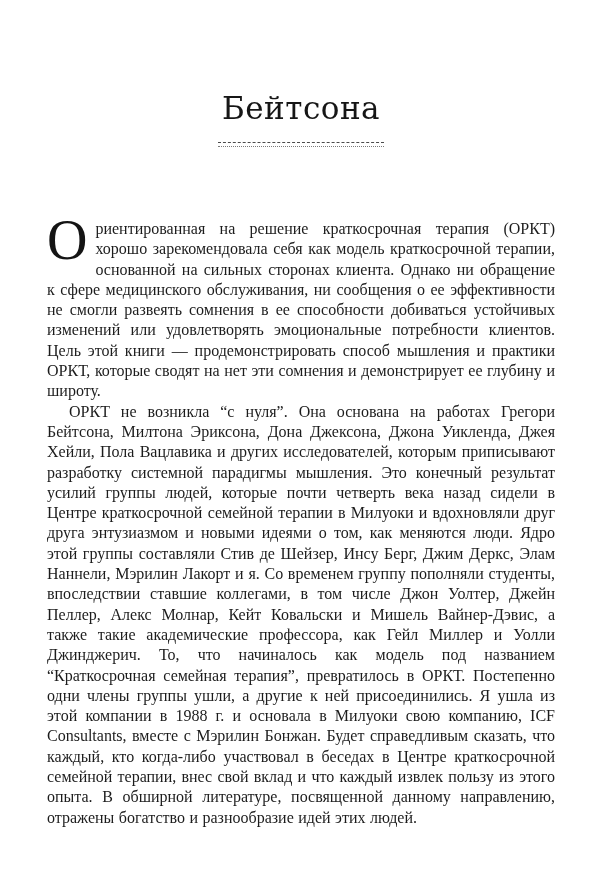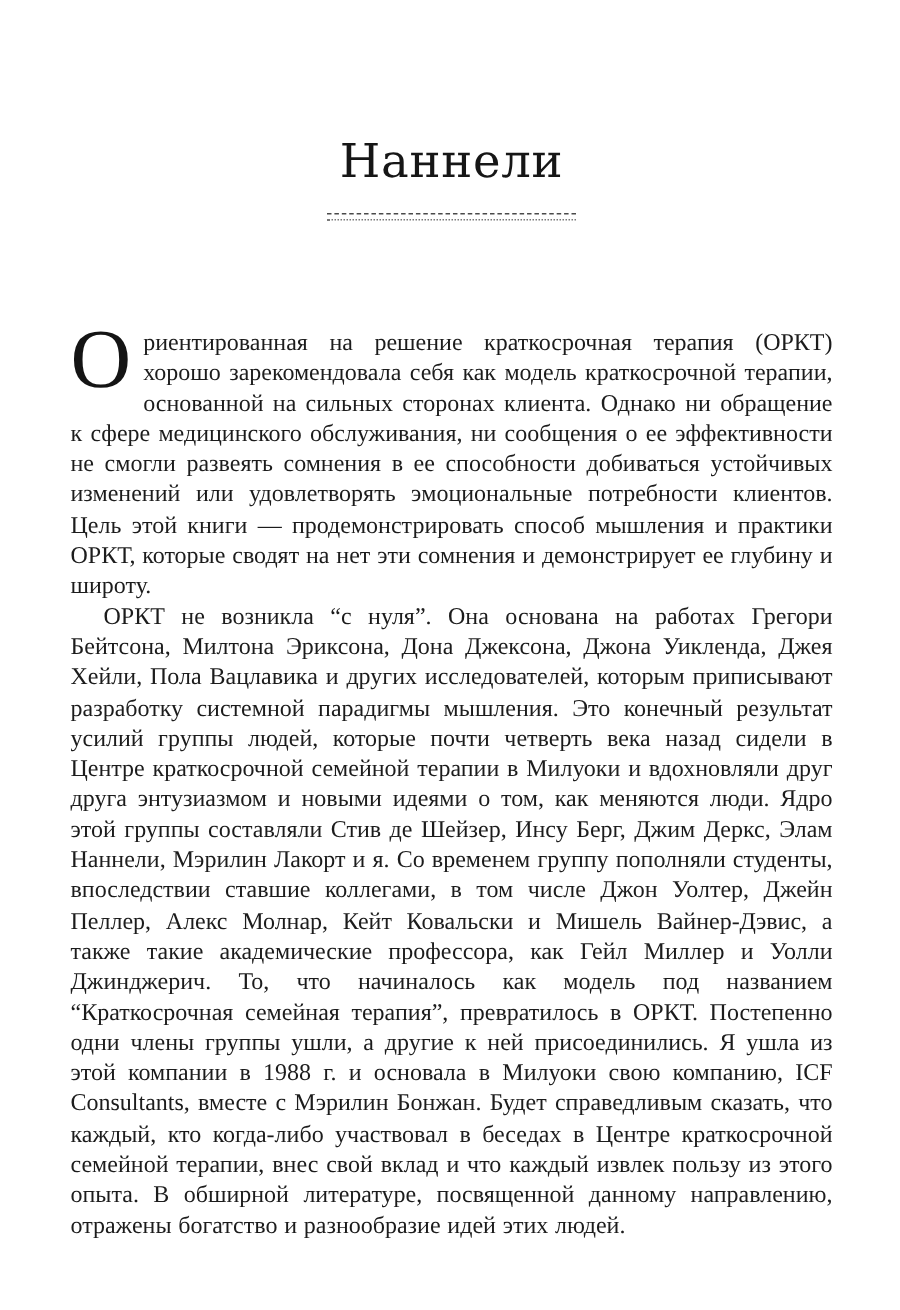--- a/index.html
+++ b/index.html
@@ -56,21 +56,21 @@
     padding: 1px 8px 0 0;
     font-weight: 400;
     color: #141414;
   }
 </style>
 </head>
 <body>
 
 <div class="page">
 
-  <h1 class="title">Наннели</h1>
+  <h1 class="title">Бейтсона</h1>
 
   <div class="title-rule"></div>
 
   <div class="body-text">
 
     <p class="para">
       <span class="dropcap">О</span><span>риентированная на решение краткосрочная терапия (ОРКТ) хорошо зарекомендовала себя как модель краткосрочной терапии, основанной на сильных сторонах клиента. Однако ни обращение к сфере медицинского обслуживания, ни сообщения о ее эффективности не смогли развеять сомнения в ее способности добиваться устойчивых изменений или удовлетворять эмоциональные потребности клиентов. Цель этой книги — продемонстрировать способ мышления и практики ОРКТ, которые сводят на нет эти сомнения и демонстрирует ее глубину и широту.</span>
     </p>
 
     <p class="para para-indent">ОРКТ не возникла “с нуля”. Она основана на работах Грегори Бейтсона, Милтона Эриксона, Дона Джексона, Джона Уикленда, Джея Хейли, Пола Вацлавика и других исследователей, которым приписывают разработку системной парадигмы мышления. Это конечный результат усилий группы людей, которые почти четверть века назад сидели в Центре краткосрочной семейной терапии в Милуоки и вдохновляли друг друга энтузиазмом и новыми идеями о том, как меняются люди. Ядро этой группы составляли Стив де Шейзер, Инсу Берг, Джим Деркс, Элам Наннели, Мэрилин Лакорт и я. Со временем группу пополняли студенты, впоследствии ставшие коллегами, в том числе Джон Уолтер, Джейн Пеллер, Алекс Молнар, Кейт Ковальски и Мишель Вайнер-Дэвис, а также такие академические профессора, как Гейл Миллер и Уолли Джинджерич. То, что начиналось как модель под названием “Краткосрочная семейная терапия”, превратилось в ОРКТ. Постепенно одни члены группы ушли, а другие к ней присоединились. Я ушла из этой компании в 1988 г. и основала в Милуоки свою компанию, ICF Consultants, вместе с Мэрилин Бонжан. Будет справедливым сказать, что каждый, кто когда-либо участвовал в беседах в Центре краткосрочной семейной терапии, внес свой вклад и что каждый извлек пользу из этого опыта. В обширной литературе, посвященной данному направлению, отражены богатство и разнообразие идей этих людей.</p>

